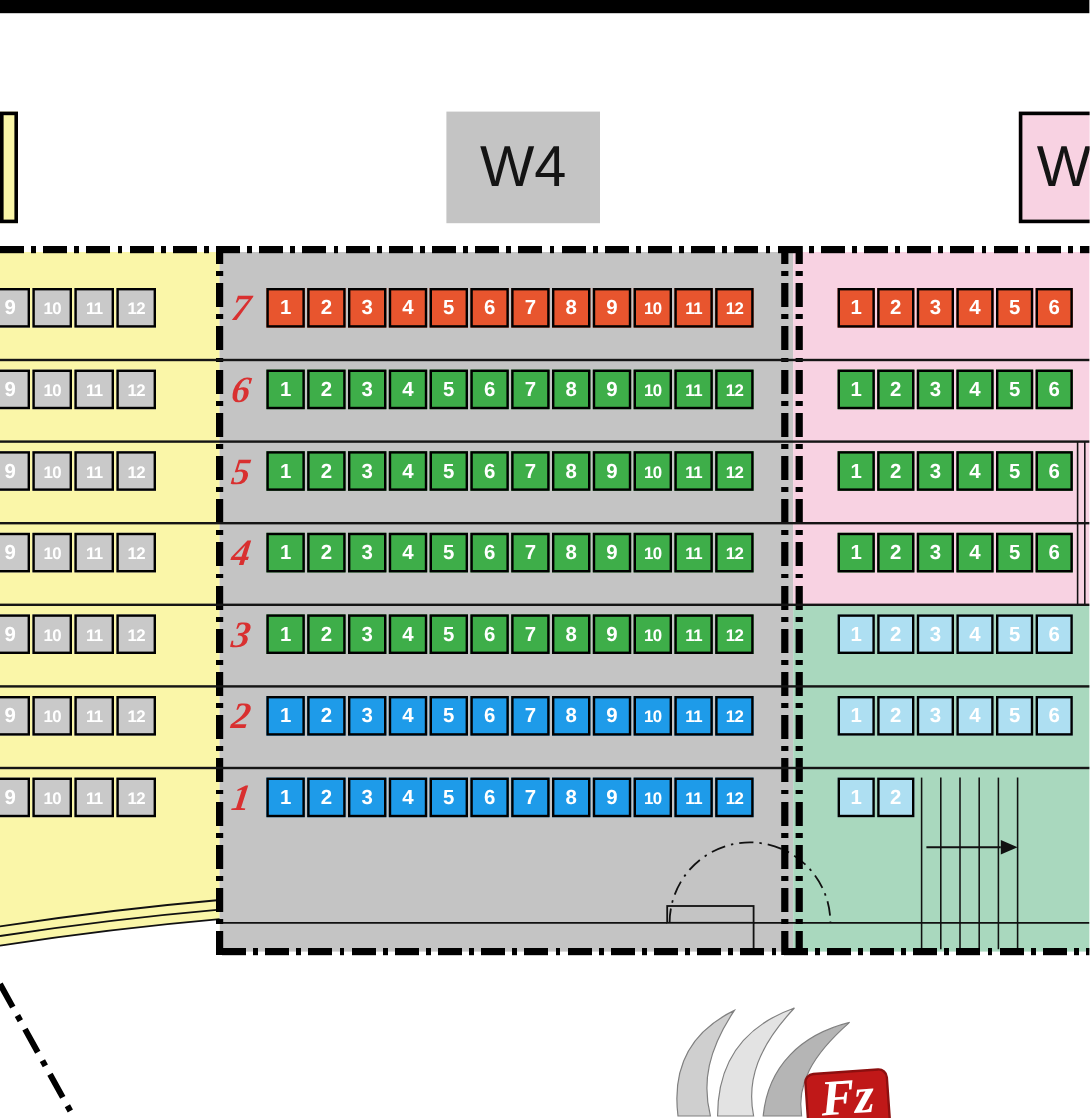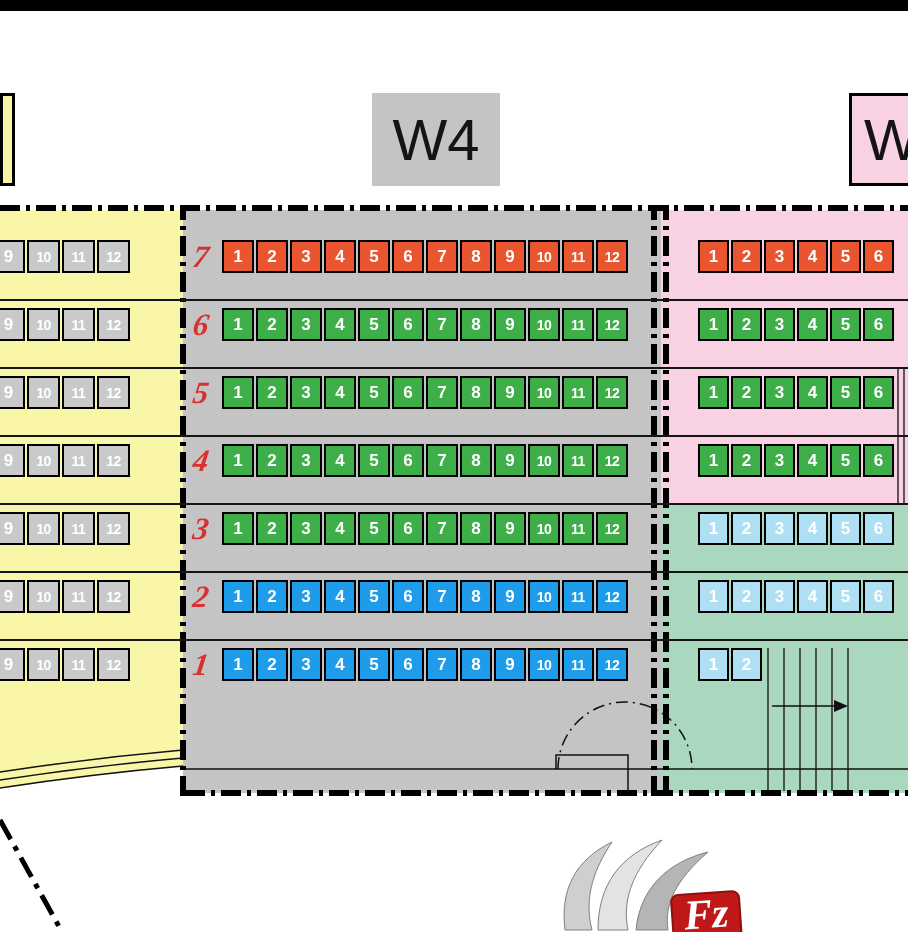--- a/index.html
+++ b/index.html
@@ -2,21 +2,21 @@
 <html style="--yellow-zone: #FAF6A8; --gray-zone: #C4C4C4; --pink-zone: #F8D2E2; --teal-zone: #A9D8BE; --cell-orange: #E8552E; --cell-green: #3EAE49; --cell-blue: #1E9BE9; --cell-lightblue: #AEDFF2; --cell-gray: #C9C9C9; --row-label-red: #D93030; --logo-red: #C01818;"><head>
 <meta charset="utf-8">
 <style>
   html,body{margin:0;padding:0;background:#fff;}
   body{width:908px;height:932px;overflow:hidden;font-family:"Liberation Sans",sans-serif;}
   #root{position:relative;width:908px;height:932px;overflow:hidden;background:#fff;}
 
   .topbar{position:absolute;left:0;top:0;width:908px;height:11px;background:#000;}
 
   .title-box{position:absolute;top:93px;height:93px;display:flex;align-items:center;justify-content:center;
-             font-size:58px;color:#141414;box-sizing:border-box;}
+             font-size:48px;color:#141414;box-sizing:border-box;}
   .tb-left{left:0;width:15px;background:var(--yellow-zone);border:3px solid #000;}
   .tb-mid{left:372px;width:128px;background:var(--gray-zone);}
   .tb-right{left:849px;width:140px;background:var(--pink-zone);border:3px solid #000;
             justify-content:flex-start;padding-left:12px;}
 
   .zone{position:absolute;}
   .zone-yellow{left:0;top:210px;width:183px;height:583px;background:var(--yellow-zone);}
   .zone-gray{left:183px;top:210px;width:478px;height:583px;background:var(--gray-zone);}
   .zone-pink{left:661px;top:210px;width:247px;height:294px;background:var(--pink-zone);}
   .zone-teal{left:661px;top:504px;width:247px;height:289px;background:var(--teal-zone);}

